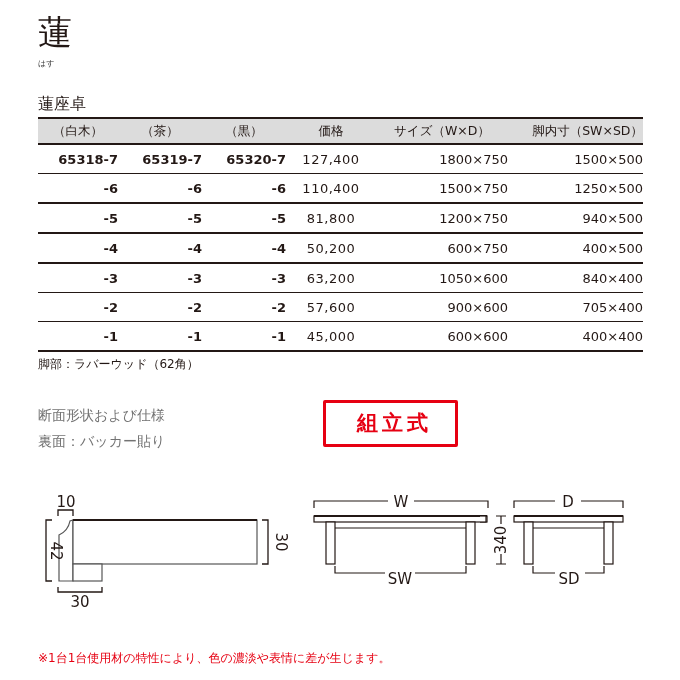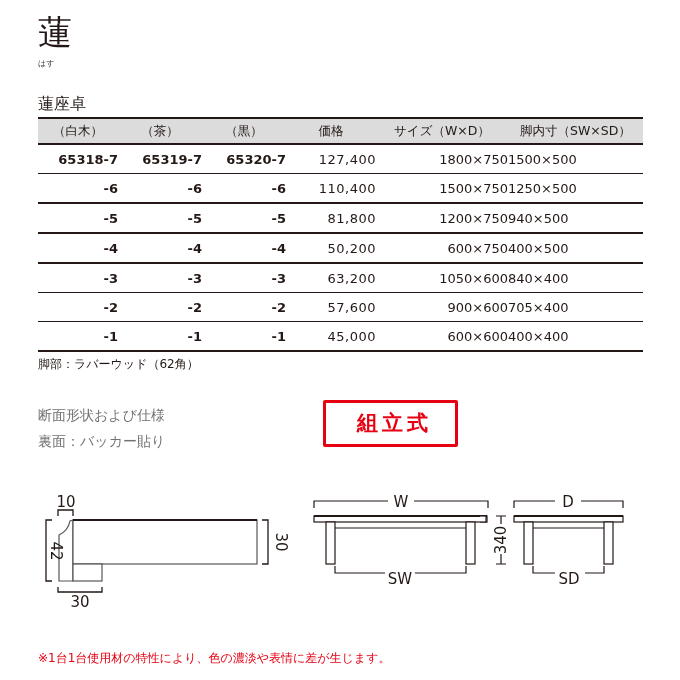--- a/index.html
+++ b/index.html
@@ -14,23 +14,23 @@
   table.spec thead tr { background:#dcdcdc; }
   table.spec th { font-weight:normal; height:24px; padding:0; font-size:12.5px; color:#231815; }
   table.spec { border-top:2.5px solid #231815; border-bottom:2.5px solid #231815; }
   table.spec thead tr { border-bottom:2.5px solid #231815; }
   table.spec td { height:28px; padding:0; color:#231815; }
   table.spec tbody tr { border-bottom:1.2px solid #231815; }
   table.spec tbody tr.thick { border-bottom:2.5px solid #231815; }
   .c1 { width:80px; text-align:right; padding-right:0; }
   .c2 { width:84px; text-align:right; }
   .c3 { width:84px; text-align:right; }
-  .c4 { width:90px; text-align:right; }
+  .c4 { width:90px; text-align:center; }
   .c5 { width:132px; text-align:right; }
-  .c6 { width:135px; }
+  .c6 { width:135px; text-align:right; }
   td.code { font-weight:bold; }
   td.c1 { padding-right:2px; }
   td.c4 { padding-right:0; letter-spacing:0.5px; }
   td.c5 { padding-right:0; }
   td.c6 { padding-right:20px; }
   th.c1 { text-align:center; } th.c2, th.c3, th.c4 { text-align:center; }
   th.c5 { text-align:center; } th.c6 { }
   .note { position:absolute; left:38px; top:356px; font-size:12px; color:#231815; }
   .spec-lines { position:absolute; left:38px; top:402px; font-size:14px; line-height:26px; color:#737373; }
   .badge { position:absolute; left:323px; top:400px; width:135px; height:47px;

